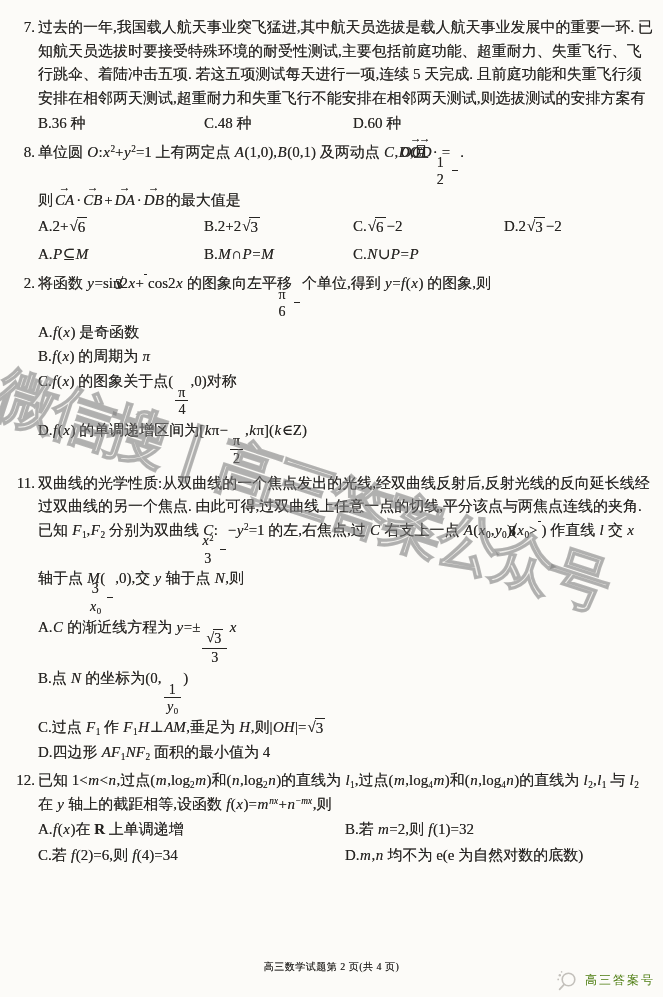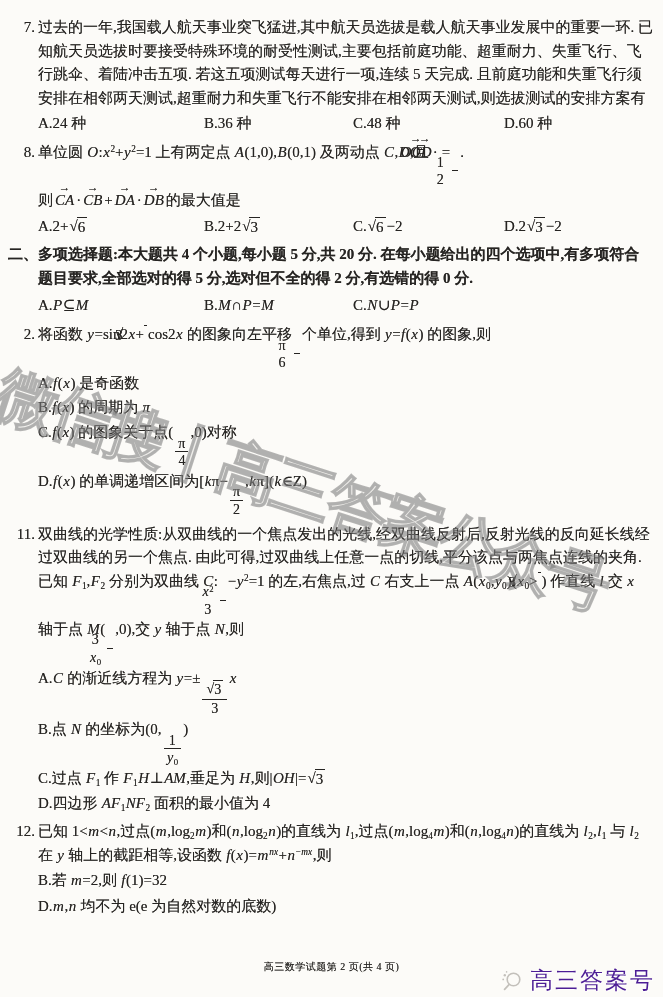--- a/index.html
+++ b/index.html
@@ -44,35 +44,34 @@
     font-size:62px;font-weight:600;letter-spacing:-4px;white-space:nowrap;
     color:rgba(120,120,120,.10);
     -webkit-text-stroke:1.4px rgba(125,125,125,.55);
     z-index:6;pointer-events:none;text-shadow:none;
   }
   .footer{position:absolute;left:0;right:0;bottom:12px;height:30px;}
   .footer-center{text-align:center;font-size:10px;letter-spacing:.5px;}
   .brand{
     position:absolute;right:8px;bottom:4px;
     display:flex;align-items:center;gap:6px;
-    color:#4c1d95;font-size:23px;letter-spacing:2px;
+    color:#4d7c0f;font-size:12px;letter-spacing:2px;
     font-family:"Liberation Sans","DejaVu Sans",sans-serif;
     text-shadow:1px 1px 0 rgba(255,255,255,.95);
   }
 </style>
 </head>
 <body>
 
 <div class="page">
   <div class="watermark">微信搜丨高三答案公众号</div>
   <div class="content" id="content">
       <div class="q">
         <div class="qpara"><span class="qnum">7.</span>过去的一年,我国载人航天事业突飞猛进,其中航天员选拔是载人航天事业发展中的重要一环. 已知航天员选拔时要接受特殊环境的耐受性测试,主要包括前庭功能、超重耐力、失重飞行、飞行跳伞、着陆冲击五项. 若这五项测试每天进行一项,连续 5 天完成. 且前庭功能和失重飞行须安排在相邻两天测试,超重耐力和失重飞行不能安排在相邻两天测试,则选拔测试的安排方案有</div>
         <div class="optrow opt4">
-          <div class="opt">A.24 种</div>
           <div class="opt">B.36 种</div>
           <div class="opt">C.48 种</div>
           <div class="opt">D.60 种</div>
         </div>
       </div>
       <div class="q">
         <div class="qpara"><span class="qnum">8.</span>单位圆 <i class="mvar">O</i>:<i class="mvar">x</i><sup>2</sup>+<i class="mvar">y</i><sup>2</sup>=1 上有两定点 <i class="mvar">A</i>(1,0),<i class="mvar">B</i>(0,1) 及两动点 <i class="mvar">C</i>,<i class="mvar">D</i>,且<span class="vec"><span class="va">→</span><span class="vb">OC</span></span>·<span class="vec"><span class="va">→</span><span class="vb">OD</span></span>=<span class="frac">
             <span class="fn">1</span>
             <span class="fd">2</span>
           </span>.</div>
@@ -89,21 +88,20 @@
           <div class="opt">C.<span class="sqrt">
               <span class="rs">√</span>
               <span class="rc">6</span>
             </span>−2</div>
           <div class="opt">D.2<span class="sqrt">
               <span class="rs">√</span>
               <span class="rc">3</span>
             </span>−2</div>
         </div>
       </div>
-      <div class="section">二、多项选择题:本大题共 4 个小题,每小题 5 分,共 20 分. 在每小题给出的四个选项中,有多项符合题目要求,全部选对的得 5 分,选对但不全的得 2 分,有选错的得 0 分.</div>
       <div class="q">
         <div class="optrow opt4">
           <div class="opt">A.<i class="mvar">P</i>⊆<i class="mvar">M</i></div>
           <div class="opt">B.<i class="mvar">M</i>∩<i class="mvar">P</i>=<i class="mvar">M</i></div>
           <div class="opt">C.<i class="mvar">N</i>∪<i class="mvar">P</i>=<i class="mvar">P</i></div>
         </div>
       </div>
       <div class="q">
         <div class="qpara"><span class="qnum">2.</span>将函数 <i class="mvar">y</i>=sin2<i class="mvar">x</i>+<span class="sqrt">
             <span class="rs">√</span>
@@ -147,23 +145,25 @@
           </span>)</div>
         <div class="qcont">C.过点 <i class="mvar">F</i><sub>1</sub> 作 <i class="mvar">F</i><sub>1</sub><i class="mvar">H</i>⊥<i class="mvar">AM</i>,垂足为 <i class="mvar">H</i>,则|<i class="mvar">OH</i>|=<span class="sqrt">
             <span class="rs">√</span>
             <span class="rc">3</span>
           </span></div>
         <div class="qcont">D.四边形 <i class="mvar">AF</i><sub>1</sub><i class="mvar">NF</i><sub>2</sub> 面积的最小值为 4</div>
       </div>
       <div class="q">
         <div class="qpara"><span class="qnum">12.</span>已知 1&lt;<i class="mvar">m</i>&lt;<i class="mvar">n</i>,过点(<i class="mvar">m</i>,log<sub>2</sub><i class="mvar">m</i>)和(<i class="mvar">n</i>,log<sub>2</sub><i class="mvar">n</i>)的直线为 <i class="mvar">l</i><sub>1</sub>,过点(<i class="mvar">m</i>,log<sub>4</sub><i class="mvar">m</i>)和(<i class="mvar">n</i>,log<sub>4</sub><i class="mvar">n</i>)的直线为 <i class="mvar">l</i><sub>2</sub>,<i class="mvar">l</i><sub>1</sub> 与 <i class="mvar">l</i><sub>2</sub> 在 <i class="mvar">y</i> 轴上的截距相等,设函数 <i class="mvar">f</i>(<i class="mvar">x</i>)=<i class="mvar">m</i><sup><i class="mvar">nx</i></sup>+<i class="mvar">n</i><sup>−<i class="mvar">mx</i></sup>,则</div>
         <div class="optrow opt2">
+          <div class="opt">A.<i class="mvar">f</i>(<i class="mvar">x</i>)在 <b class="mbold">R</b> 上单调递增</div>
           <div class="opt">B.若 <i class="mvar">m</i>=2,则 <i class="mvar">f</i>(1)=32</div>
         </div>
         <div class="optrow opt2">
+          <div class="opt">C.若 <i class="mvar">f</i>(2)=6,则 <i class="mvar">f</i>(4)=34</div>
           <div class="opt">D.<i class="mvar">m</i>,<i class="mvar">n</i> 均不为 e(e 为自然对数的底数)</div>
         </div>
       </div>
     </div>
   <div class="footer">
     <div class="footer-center">高三数学试题第 2 页(共 4 页)</div>
   </div>
   <div class="brand">
     <svg width="24" height="24" viewBox="0 0 24 24">
       <circle cx="13.5" cy="10.5" r="6.3" fill="none" stroke="#c3c0bb" stroke-width="1.6"></circle>

